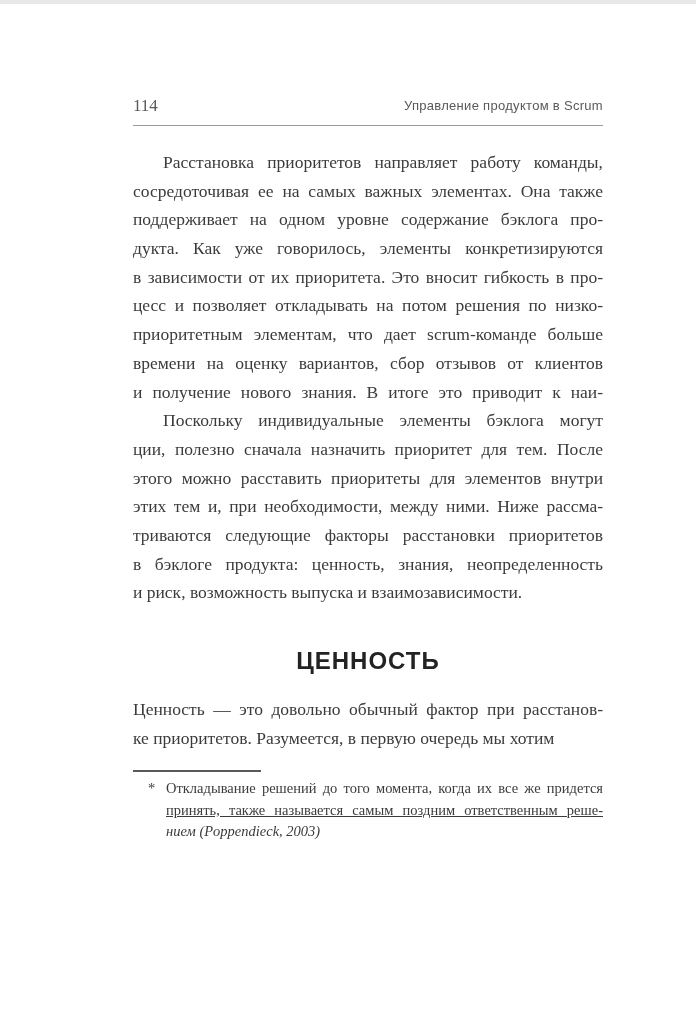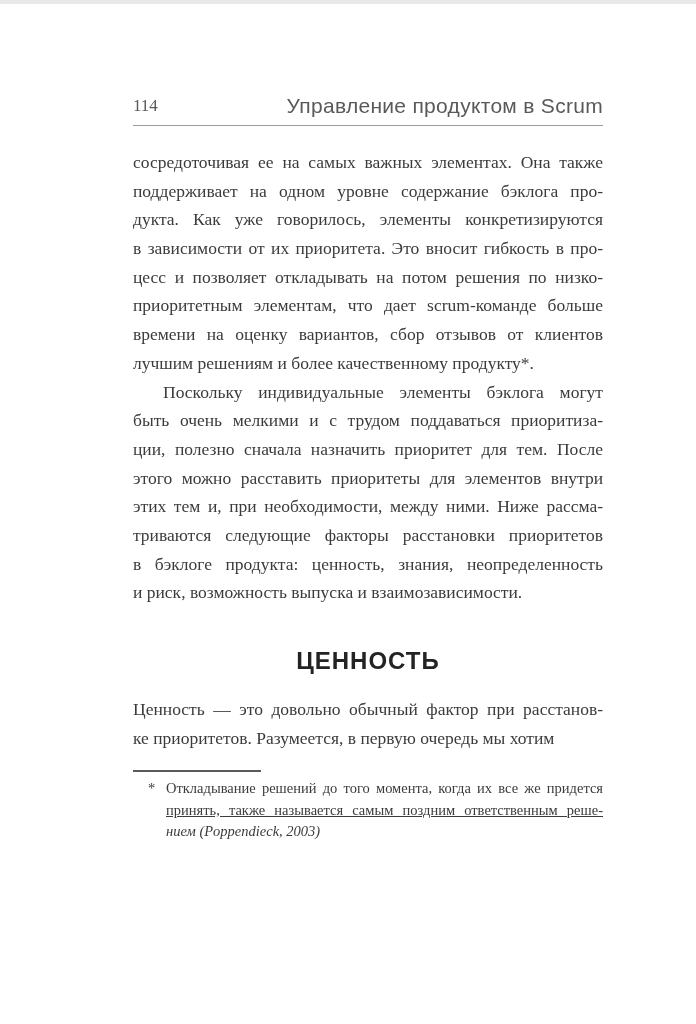--- a/index.html
+++ b/index.html
@@ -27,21 +27,21 @@
     color: #58595b;
   }
   .pagehead .pagenum {
     font-family: "Liberation Serif", "DejaVu Serif", serif;
     font-size: 17px;
     line-height: 20px;
   }
   .pagehead .runtitle {
     font-family: "Liberation Sans", "DejaVu Sans", sans-serif;
     font-weight: 400;
-    font-size: 21px;
+    font-size: 13px;
     line-height: 20px;
     letter-spacing: 0.3px;
   }
 
   
   .bodytext {
     position: absolute;
     top: 144px;
     left: 133px;
     width: 470px;
@@ -101,33 +101,33 @@
 <div class="page">
 
   <div class="pagehead">
     <span class="pagenum">114</span>
     <span class="runtitle">Управление продуктом в Scrum</span>
   </div>
 
   <div class="bodytext">
 
     <div>
+      <div class="ln indent">Расстановка приоритетов направляет работу команды,</div>
       <div class="ln">сосредоточивая ее на самых важных элементах. Она также</div>
       <div class="ln">поддерживает на одном уровне содержание бэклога про-</div>
       <div class="ln">дукта. Как уже говорилось, элементы конкретизируются</div>
       <div class="ln">в зависимости от их приоритета. Это вносит гибкость в про-</div>
       <div class="ln">цесс и позволяет откладывать на потом решения по низко-</div>
       <div class="ln">приоритетным элементам, что дает scrum-команде больше</div>
       <div class="ln">времени на оценку вариантов, сбор отзывов от клиентов</div>
-      <div class="ln end">лучшим решениям и более качественному продукту*.</div>
+      <div class="ln">и получение нового знания. В итоге это приводит к наи-</div>
     </div>
 
     <div>
       <div class="ln indent">Поскольку индивидуальные элементы бэклога могут</div>
-      <div class="ln">быть очень мелкими и с трудом поддаваться приоритиза-</div>
       <div class="ln">ции, полезно сначала назначить приоритет для тем. После</div>
       <div class="ln">этого можно расставить приоритеты для элементов внутри</div>
       <div class="ln">этих тем и, при необходимости, между ними. Ниже рассма-</div>
       <div class="ln">триваются следующие факторы расстановки приоритетов</div>
       <div class="ln">в бэклоге продукта: ценность, знания, неопределенность</div>
       <div class="ln end">и риск, возможность выпуска и взаимозависимости.</div>
     </div>
 
     <div class="section-heading">ЦЕННОСТЬ</div>
 

